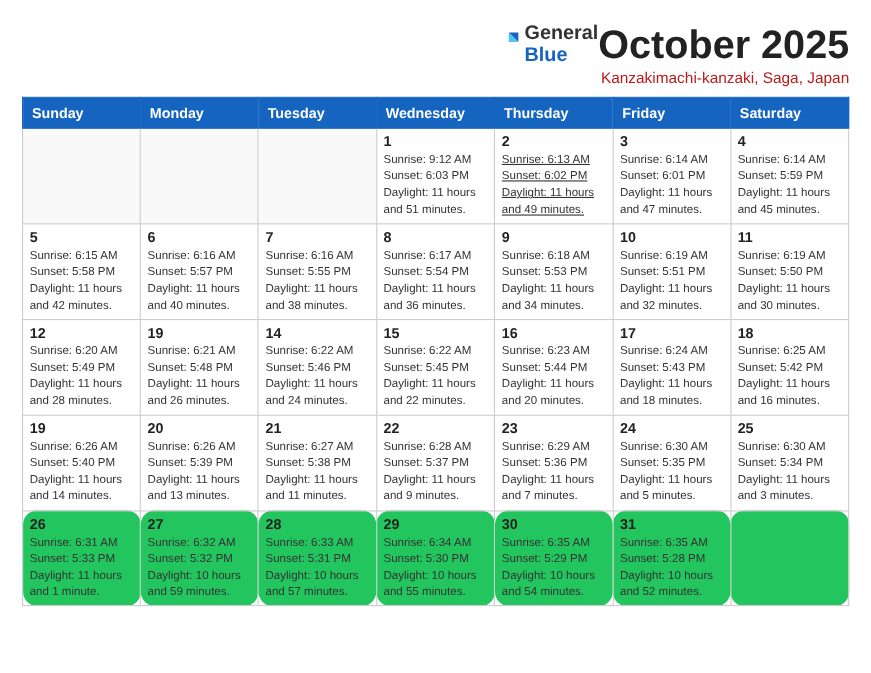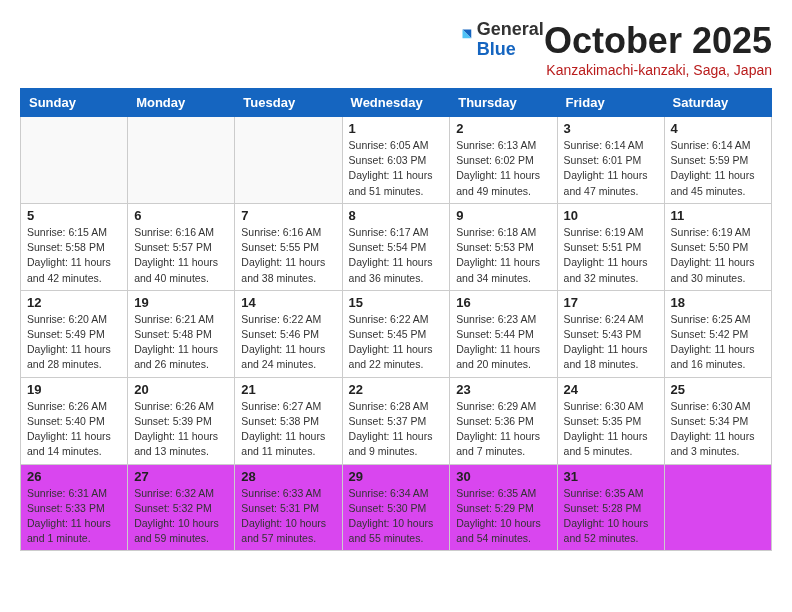--- a/index.html
+++ b/index.html
@@ -64,21 +64,22 @@
     tbody tr td {
       border: 1px solid #ccc;
       vertical-align: top;
       padding: 4px 6px;
       width: 108px;
       min-height: 80px;
       height: 85px;
       background: #fff;
     }
     tbody tr:last-child td {
-      background: #d946ef;
+      background: #22c55e;
+      border-radius: 13px;
     }
     .day-num {
       font-size: 13px;
       font-weight: bold;
       color: #222;
       margin-bottom: 2px;
     }
     .day-info {
       font-size: 10.5px;
       color: #333;
@@ -120,28 +121,28 @@
         <th>Saturday</th>
       </tr>
   </thead>
   <tbody id="cal-body">
   <tr>
         <td class="empty-cell"></td>
         <td class="empty-cell"></td>
         <td class="empty-cell"></td>
         <td>
           <div class="day-num">1</div>
-          <div class="day-info" style="white-space: pre-line;">Sunrise: 6:05 AM
+          <div class="day-info" style="white-space: pre-line;">Sunrise: 9:12 AM
 Sunset: 6:03 PM
 Daylight: 11 hours
 and 51 minutes.</div>
         </td>
         <td>
           <div class="day-num">2</div>
-          <div class="day-info" style="white-space: pre-line;">Sunrise: 6:13 AM
+          <div class="day-info" style="white-space: pre-line; text-decoration: underline;">Sunrise: 6:13 AM
 Sunset: 6:02 PM
 Daylight: 11 hours
 and 49 minutes.</div>
         </td>
         <td>
           <div class="day-num">3</div>
           <div class="day-info" style="white-space: pre-line;">Sunrise: 6:14 AM
 Sunset: 6:01 PM
 Daylight: 11 hours
 and 47 minutes.</div>

